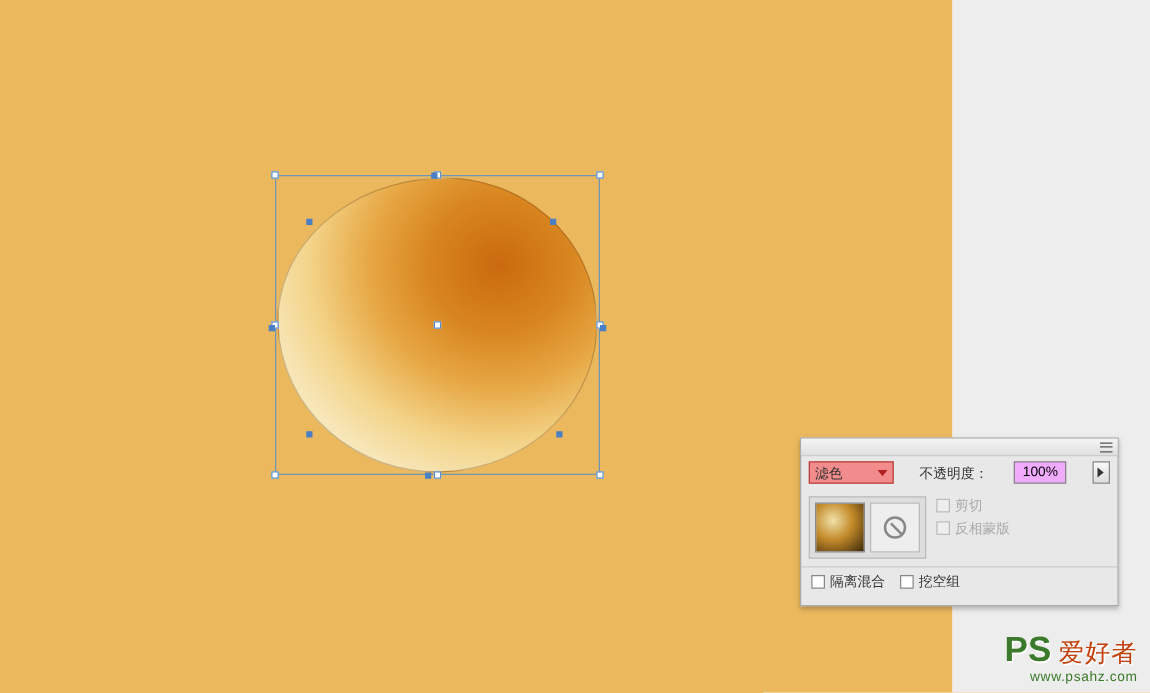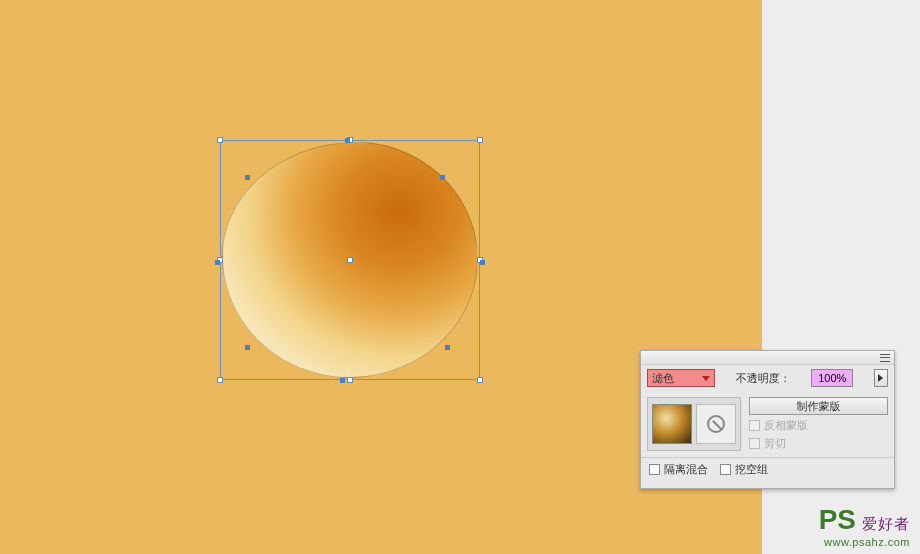--- a/index.html
+++ b/index.html
@@ -249,22 +249,22 @@
       gap: 6px;
       justify-content: flex-end;
     }
     .wm-ps {
       font-size: 28px;
       font-weight: bold;
       color: #3a7a2a;
       text-shadow: 1px 1px 0 #fff;
     }
     .wm-cn {
-      font-size: 15px;
-      color: #701a75;
+      font-size: 20px;
+      color: #c2410c;
       text-shadow: 1px 1px 0 #fff;
       letter-spacing: 1px;
     }
     .wm-url {
       font-size: 11px;
       color: #3a7a2a;
       letter-spacing: 0.5px;
     }
   </style>
 </head>
@@ -315,28 +315,27 @@
       </div>
   </div>
   <div class="panel-body">
     <div class="thumb-wrap">
       <div class="thumb"></div>
       <div class="mask-thumb">
         <div class="no-sym"></div>
       </div>
     </div>
     <div class="mask-controls">
-      <div class="mask-btn">制作蒙版</div>
+      <div class="chk-row">
+        <div class="chk dis"></div>
+        <span>剪切</span>
+      </div>
       <div class="chk-row">
         <div class="chk dis"></div>
         <span>反相蒙版</span>
-      </div>
-      <div class="chk-row">
-        <div class="chk dis"></div>
-        <span>剪切</span>
       </div>
     </div>
   </div>
   <div class="panel-foot">
     <div class="foot-row">
       <div class="chk"></div>
       <span>隔离混合</span>
       <div class="chk" style="margin-left:8px"></div>
       <span>挖空组</span>
     </div>

